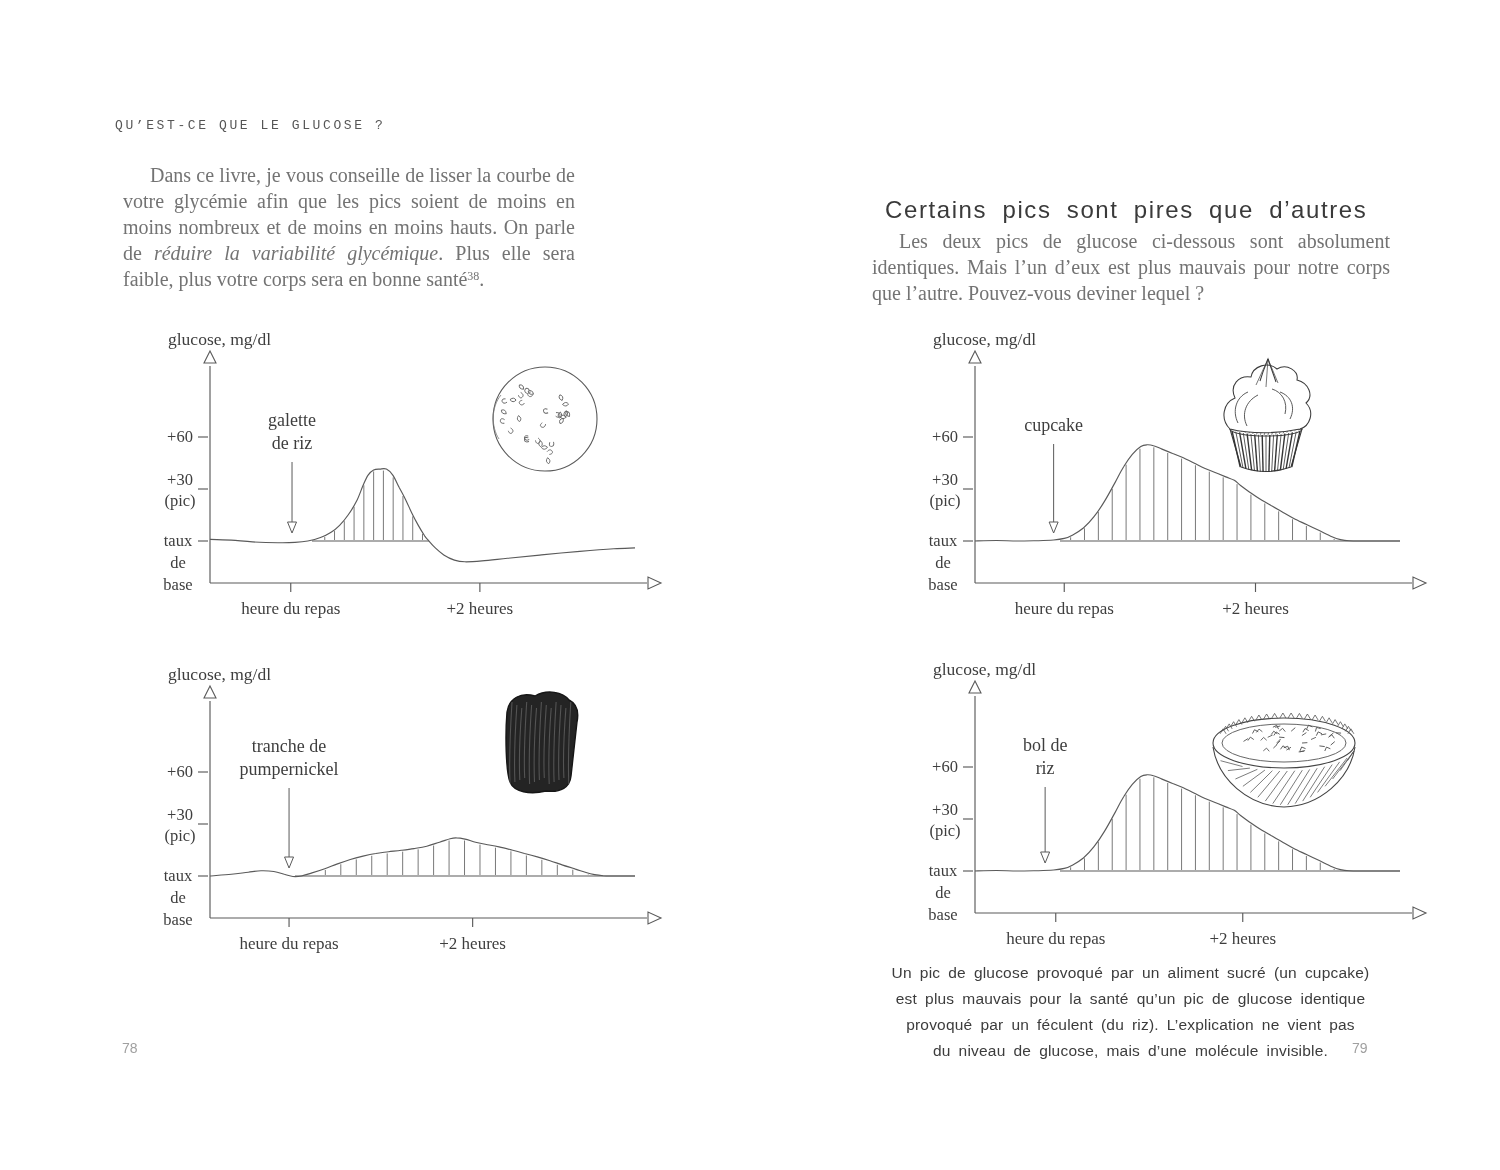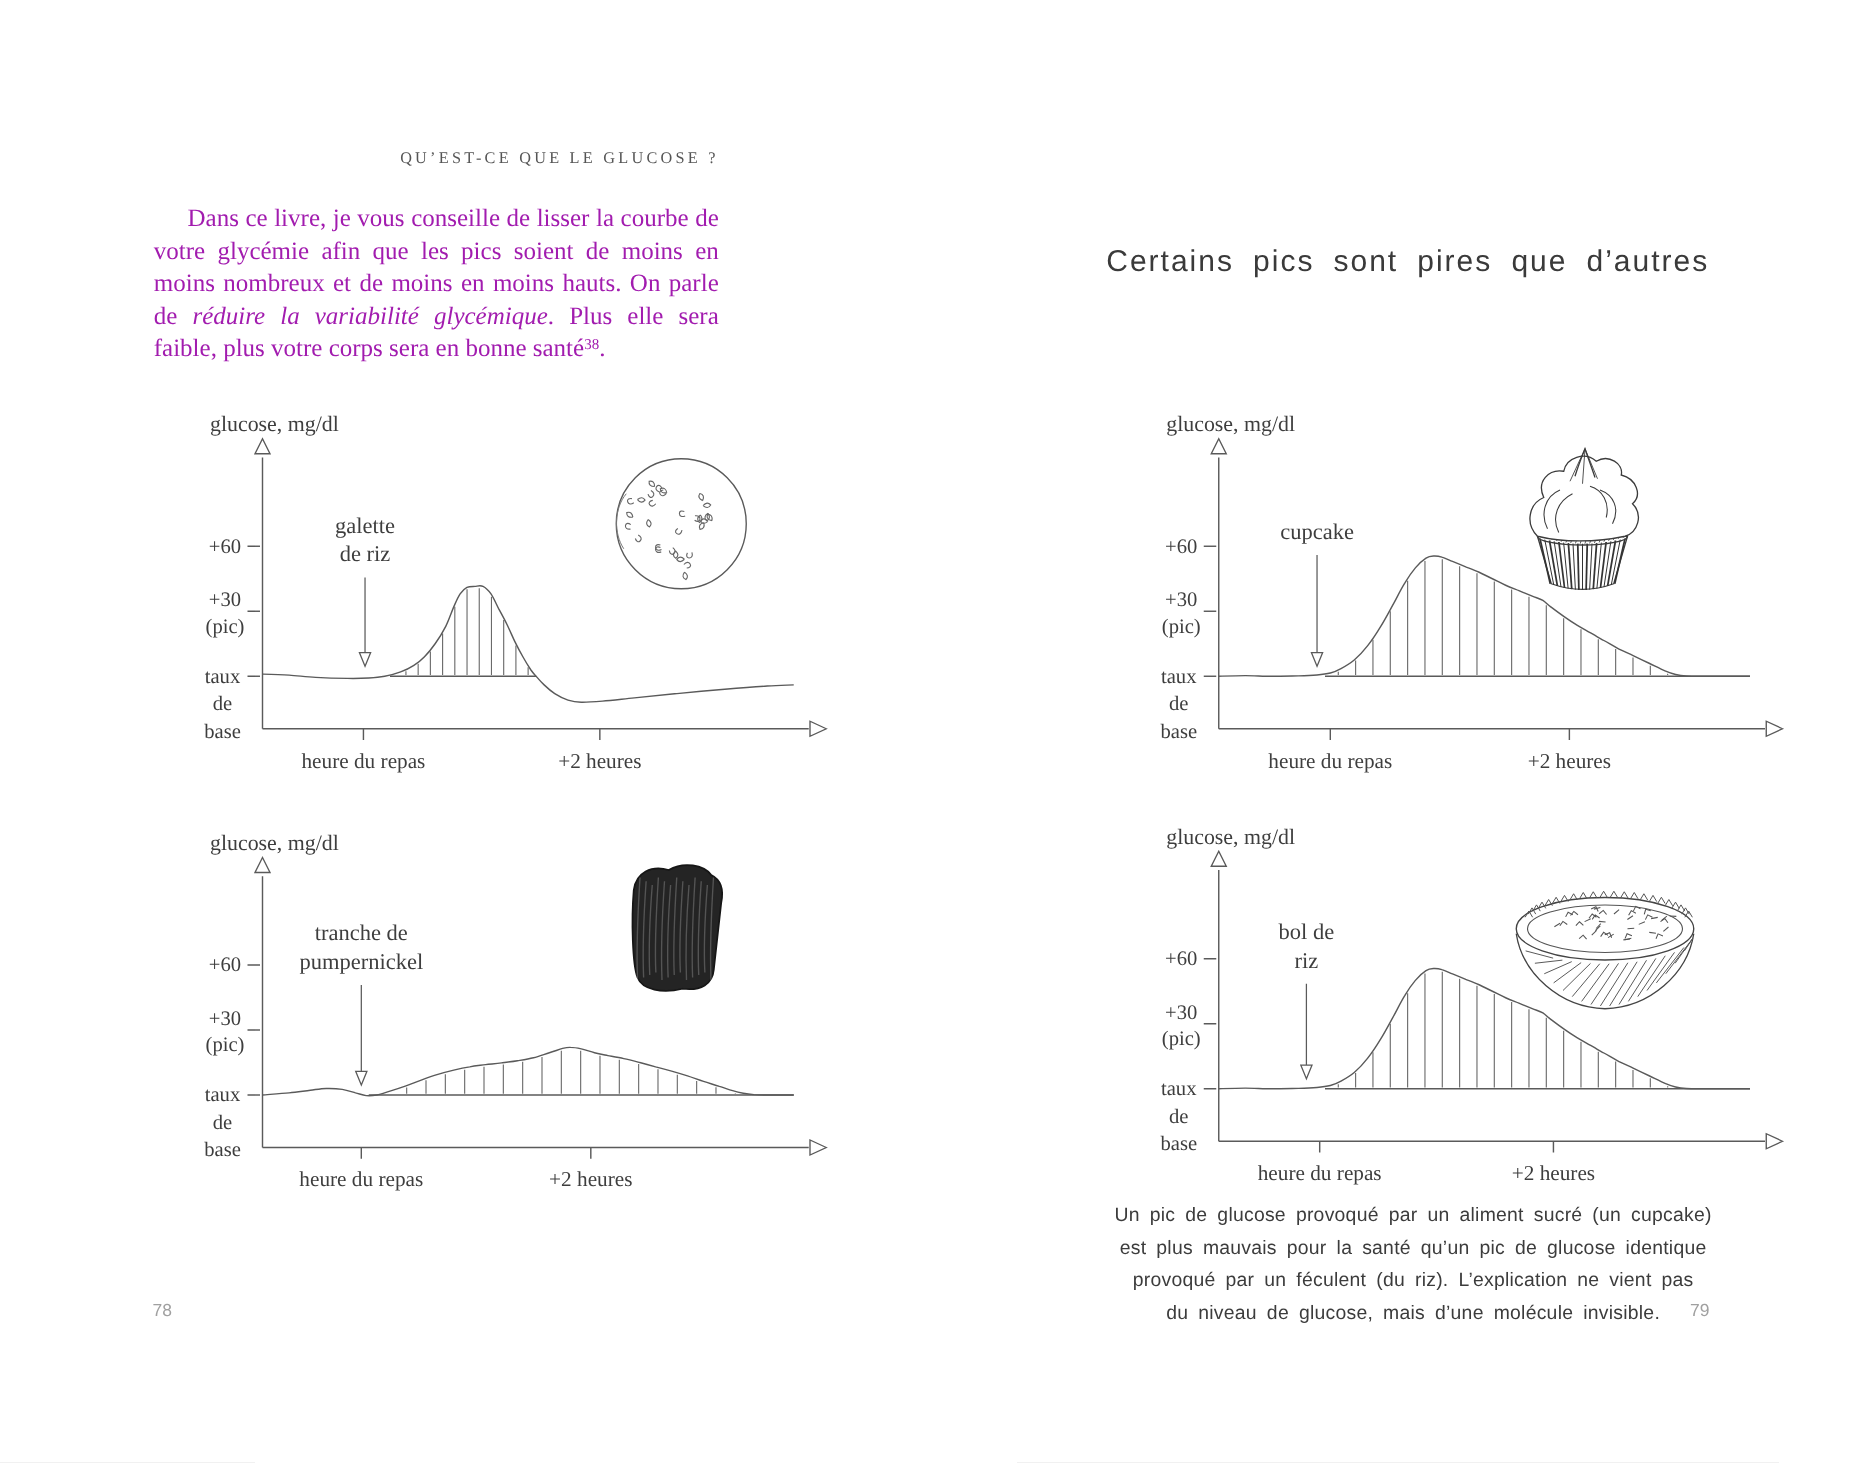--- a/index.html
+++ b/index.html
@@ -2,27 +2,27 @@
 <html><head>
 <meta charset="utf-8">
 <style>
   html,body{margin:0;padding:0;background:#e8e8e8;}
   .book{
     position:relative;width:1500px;height:1170px;background:#ffffff;
     font-family:"Liberation Serif","DejaVu Serif",serif;color:#2f2f2f;
     overflow:hidden;margin:0 auto;
   }
   .running-head{
-    position:absolute;top:118px;font-family:Liberation Serif, serif;
-    font-size:13px;letter-spacing:2.6px;color:#555;text-align:right;white-space:nowrap;
+    position:absolute;top:118px;font-family:Liberation Mono, monospace;
+    font-size:13px;letter-spacing:2.6px;color:#555;text-align:left;white-space:nowrap;
   }
   .running-head.left{left:115px;width:460px;}
   .running-head.right{left:870px;width:520px;}
   .body-text{
-    position:absolute;margin:0;font-size:20px;line-height:26px;color:#a21caf;
+    position:absolute;margin:0;font-size:20px;line-height:26px;color:#737373;
     text-align:justify;text-indent:27px;
   }
   .body-text.left{left:123px;top:162px;width:452px;}
   .body-text.right{left:872px;top:228px;width:518px;}
   .body-text i{font-style:italic;}
   .body-text sup{font-size:12px;line-height:0;vertical-align:6px;}
   .section-title{
     position:absolute;left:873px;top:184px;width:520px;margin:12px;
     font-family:"Liberation Sans","DejaVu Sans",sans-serif;font-weight:400;
     font-size:24px;letter-spacing:1.6px;word-spacing:7px;color:#3a3a3a;white-space:nowrap;
@@ -195,20 +195,21 @@
         </g>
       </svg>
   </figure>
 
 
   <div class="page-number left">78</div>
 
 
   <h2 class="section-title">Certains pics sont pires que d’autres</h2>
 
+  <p class="body-text right">Les deux pics de glucose ci-dessous sont absolument identiques. Mais l’un d’eux est plus mauvais pour notre corps que l’autre. Pouvez-vous deviner lequel ?</p>
 
   <figure class="chart chart-c">
     <svg viewBox="0 0 530 300">
         <line x1="55" y1="37" x2="55" y2="254" stroke="#5a5a5a" stroke-width="1.15" fill="none"></line>
         <polygon points="55,22 49,34 61,34" fill="#fff" stroke="#5a5a5a" stroke-width="1.1"></polygon>
         <line x1="55" y1="254" x2="492" y2="254" stroke="#5a5a5a" stroke-width="1.15" fill="none"></line>
         <polygon points="506,254 493,248 493,260" fill="#fff" stroke="#5a5a5a" stroke-width="1.1"></polygon>
         <text x="13" y="16" font-size="17.5" text-anchor="start" fill="#3e3e3e">glucose, mg/dl</text>
         <line x1="43" y1="108" x2="53" y2="108" stroke="#5a5a5a" stroke-width="1.15" fill="none"></line>
         <text x="25" y="113" font-size="16.5" text-anchor="middle" fill="#3e3e3e">+60</text>

